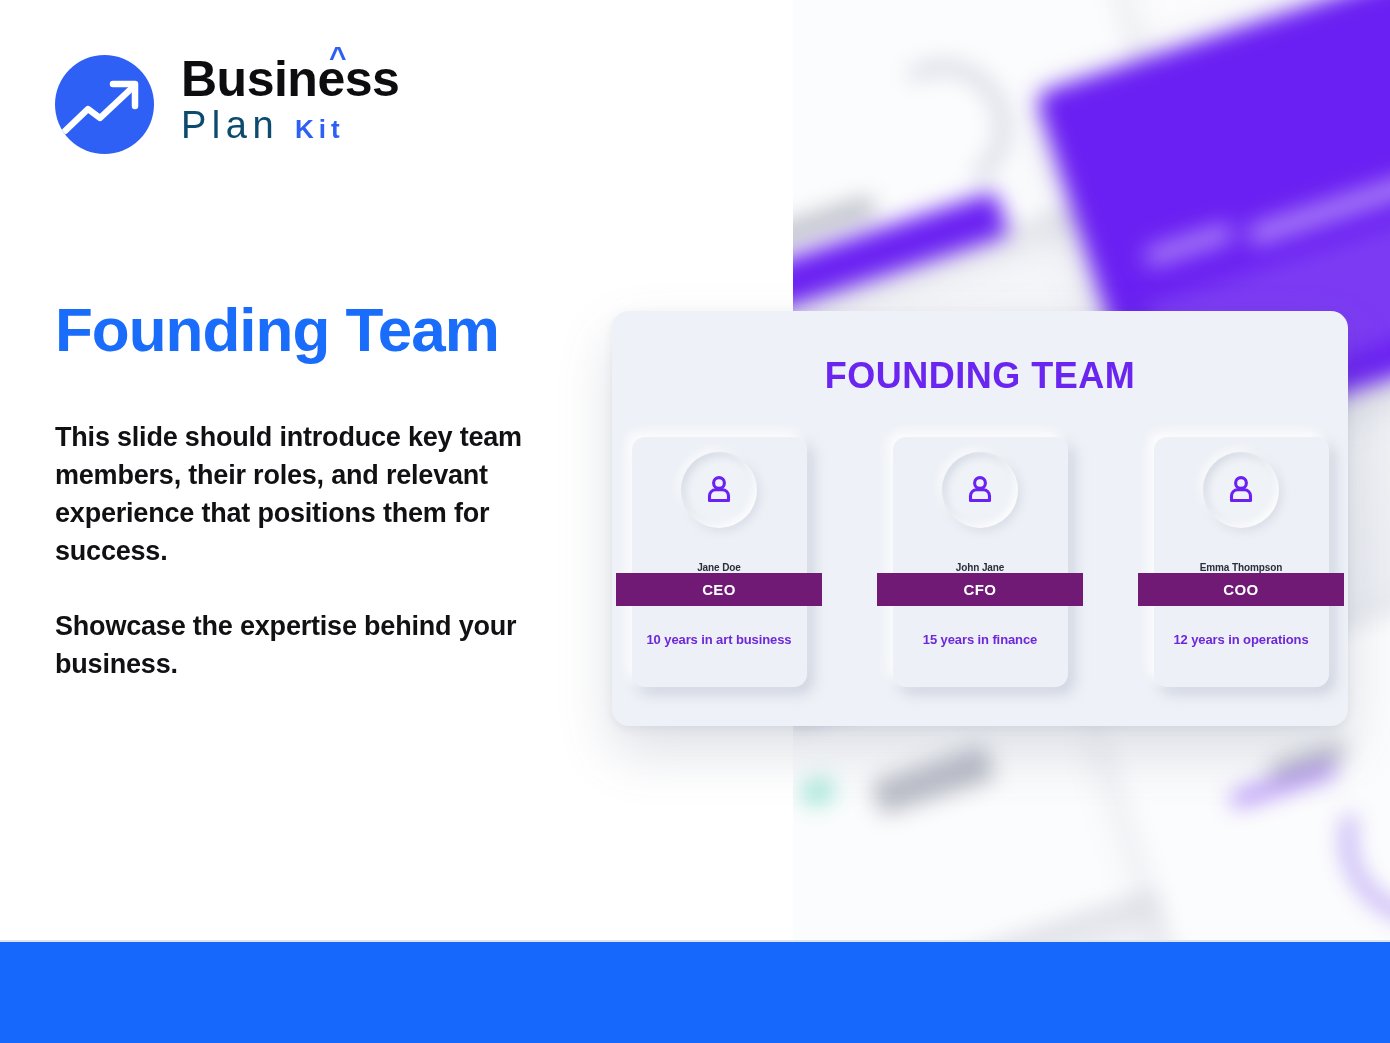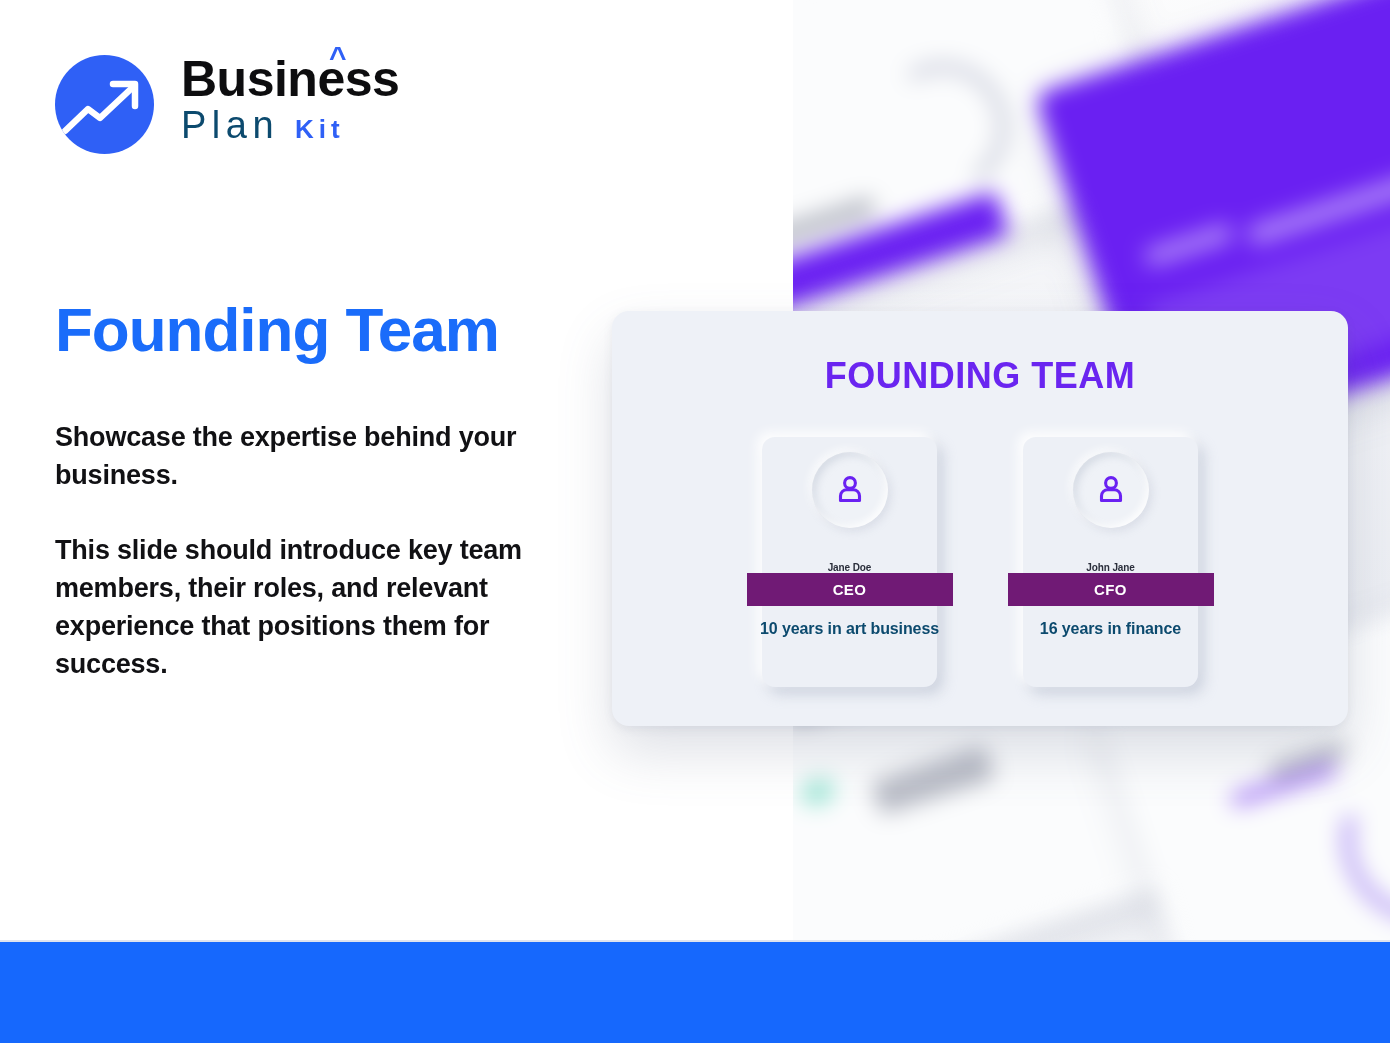--- a/index.html
+++ b/index.html
@@ -116,22 +116,22 @@
     font-size:10px; font-weight:bold; color:#2b2f3c;
     letter-spacing:-0.1px; white-space:nowrap;
   }
   .role-bar {
     margin-top:0; width:206px; height:33px;
     background:#701a75; color:#ffffff;
     font-size:15px; font-weight:bold; letter-spacing:0.4px;
     display:flex; align-items:center; justify-content:center;
   }
   .member-exp {
-    margin-top:14px;
-    font-size:16px; font-weight:bold; color:#0c4a6e;
+    margin-top:26px;
+    font-size:13px; font-weight:bold; color:#6d28d9;
     letter-spacing:-0.1px; white-space:nowrap;
   }
 
   
   .bottom-bar {
     position:absolute; left:0; bottom:0; width:1390px; height:101px;
     background:#1668fd; z-index:20;
   }
   .bar-sep {
     position:absolute; left:0; bottom:101px; width:1390px; height:2px;
@@ -198,22 +198,22 @@
         </div>
         <div class="logo-line2">
           <span class="logo-plan">Plan</span><span class="logo-kit">Kit</span>
         </div>
       </div>
     </div>
 
     <h1 class="headline">Founding Team</h1>
 
     <div class="body-copy">
+      <p class="para">This slide should introduce key team members, their roles, and relevant experience that positions them for success.</p>
       <p class="para">Showcase the expertise behind your business.</p>
-      <p class="para">This slide should introduce key team members, their roles, and relevant experience that positions them for success.</p>
     </div>
   </div>
 
   <div class="slide-card">
     <div class="slide-title">FOUNDING TEAM</div>
 
     <div class="member-row">
 
       <div class="member-card">
         <div class="avatar">
@@ -229,23 +229,34 @@
 
       <div class="member-card">
         <div class="avatar">
           <svg width="34" height="34" viewBox="0 0 34 34">
             <circle cx="17" cy="10" r="5.4" fill="none" stroke="#6a21f2" stroke-width="3.1"></circle>
             <path d="M7.5 27.5 v-4.6 a6.2 6.2 0 0 1 6.2 -6.2 h6.6 a6.2 6.2 0 0 1 6.2 6.2 v4.6 z" fill="none" stroke="#6a21f2" stroke-width="3.1" stroke-linejoin="round"></path>
           </svg>
         </div>
         <div class="member-name">John Jane</div>
         <div class="role-bar">CFO</div>
-        <div class="member-exp">16 years in finance</div>
-      </div>
-
+        <div class="member-exp">15 years in finance</div>
+      </div>
+
+      <div class="member-card">
+        <div class="avatar">
+          <svg width="34" height="34" viewBox="0 0 34 34">
+            <circle cx="17" cy="10" r="5.4" fill="none" stroke="#6a21f2" stroke-width="3.1"></circle>
+            <path d="M7.5 27.5 v-4.6 a6.2 6.2 0 0 1 6.2 -6.2 h6.6 a6.2 6.2 0 0 1 6.2 6.2 v4.6 z" fill="none" stroke="#6a21f2" stroke-width="3.1" stroke-linejoin="round"></path>
+          </svg>
+        </div>
+        <div class="member-name">Emma Thompson</div>
+        <div class="role-bar">COO</div>
+        <div class="member-exp">12 years in operations</div>
+      </div>
 
     </div>
   </div>
 
   <div class="bar-sep"></div>
   <div class="bottom-bar"></div>
 
 </div>
 
 </body></html>

